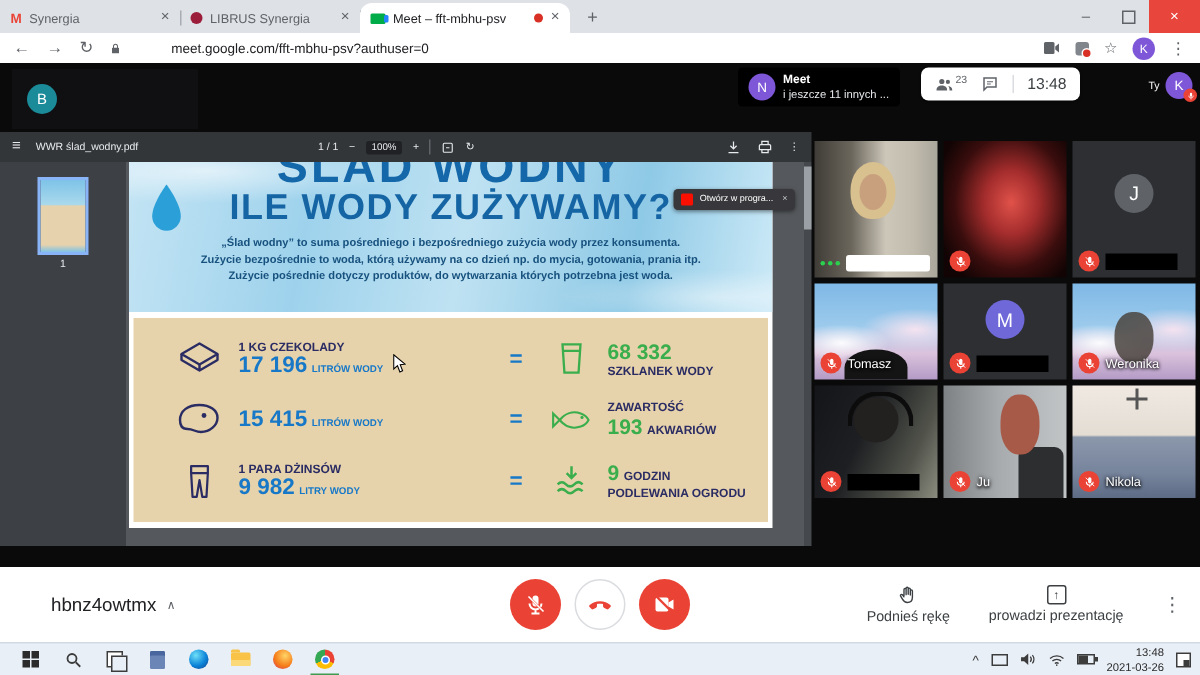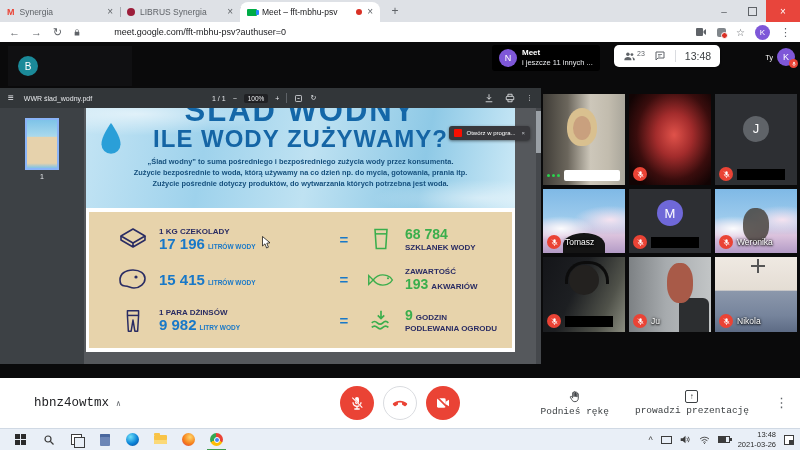--- a/index.html
+++ b/index.html
@@ -153,21 +153,21 @@
   .boy-phones{position:absolute;left:22px;top:4px;width:38px;height:20px;border:3px solid #0c0c0c;
     border-bottom:none;border-radius:20px 20px 0 0;}
   .t-ju{background:linear-gradient(90deg,#7d8184 0%,#a7abae 45%,#c2c5c6 100%);}
   .ju-hair{position:absolute;right:18px;top:6px;width:26px;height:40px;border-radius:45%;background:#a85a48;}
   .ju-chair{position:absolute;right:2px;bottom:0;width:30px;height:34px;background:#2c2e30;border-radius:6px 6px 0 0;}
   .t-room{background:linear-gradient(180deg,#efe9e2 0%,#e4ddd4 44%,#8b97ab 46%,#76849c 78%,#5d6b85 100%);}
   .fan{position:absolute;left:36px;top:8px;width:14px;height:2px;background:#555;}
   .fan:after{content:"";position:absolute;left:6px;top:-6px;width:2px;height:14px;background:#555;}
 
   
-  .controlbar{position:absolute;top:336px;left:0;width:800px;height:50px;background:#fff;font-family:Liberation Mono, monospace;}
+  .controlbar{position:absolute;top:336px;left:0;width:800px;height:50px;background:#fff;}
   .mcode{position:absolute;left:34px;top:0;height:50px;display:flex;align-items:center;gap:7px;
     font-size:12.5px;color:#202124;}
   .mchev{font-size:8px;color:#5f6368;}
   .cbtns{position:absolute;left:0;right:0;top:0;height:50px;display:flex;align-items:center;justify-content:center;gap:9px;}
   .cbtn{width:34px;height:34px;border-radius:50%;display:flex;align-items:center;justify-content:center;box-sizing:border-box;}
   .cbtn.red{background:#ea4335;}
   .cbtn.white{background:#fff;border:1px solid #dadce0;}
   .rightctrls{position:absolute;right:12px;top:0;height:50px;display:flex;align-items:center;gap:26px;}
   .stack{display:flex;flex-direction:column;align-items:center;gap:2px;}
   .stack .lbl{font-size:9.5px;color:#3c4043;white-space:nowrap;}
@@ -361,21 +361,21 @@
                     <span class="lunit">LITRÓW WODY</span>
                   </div>
               </div>
               <div class="eq">=</div>
               <svg class="ricon" viewBox="0 0 24 28" fill="none" stroke="#3aae4c" stroke-width="1.8">
                   <path d="M5 3h14l-1.5 22h-11z"></path>
                   <path d="M5.8 8h12.4"></path>
                 </svg>
               <div class="rtext">
                 <div class="rline">
-                    <span class="rgreen">68 784</span>
+                    <span class="rgreen">68 332</span>
                   </div>
                 <div class="rline">
                     <span class="rnavy">SZKLANEK WODY</span>
                   </div>
               </div>
             </div>
 
             <div class="irow">
               <svg class="licon" viewBox="0 0 32 26" fill="none" stroke="currentColor" stroke-width="1.6">
                   <path d="M16 3c7 0 12 3.5 12 8.5S23 21 17 21c-4 0-5-2-9-2s-5-2.5-5-6C3 7 8 3 16 3z"></path>

